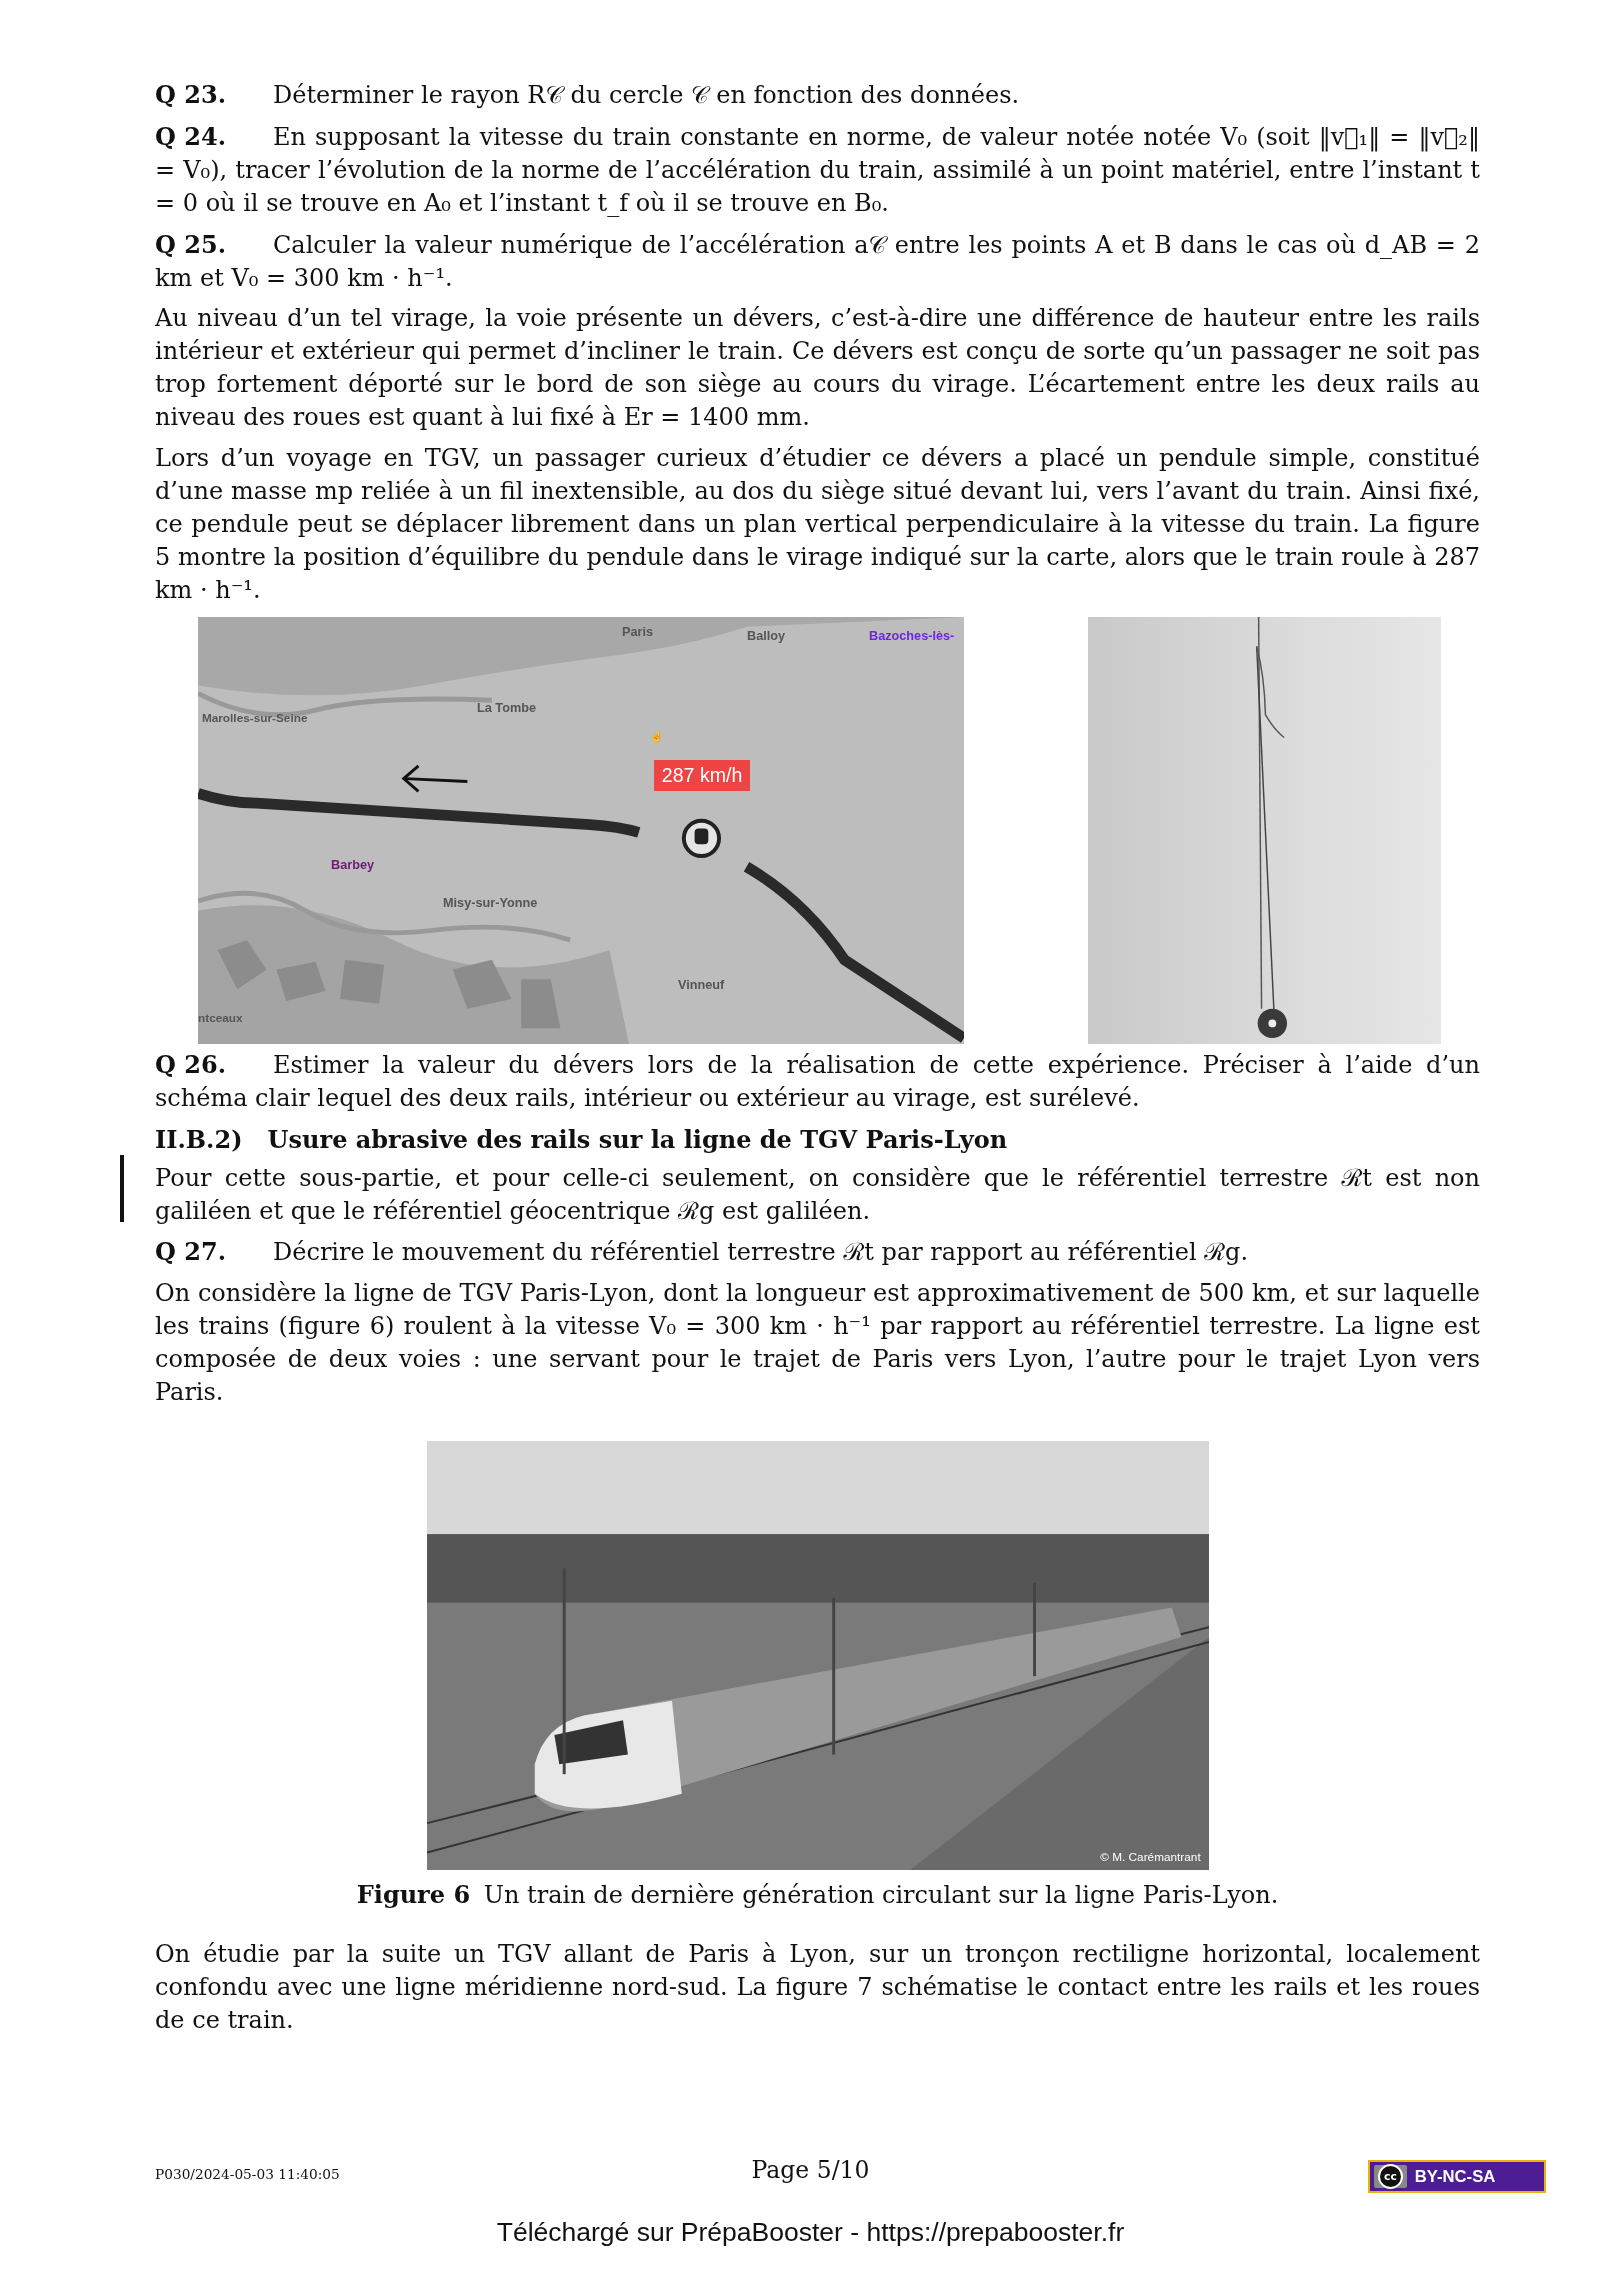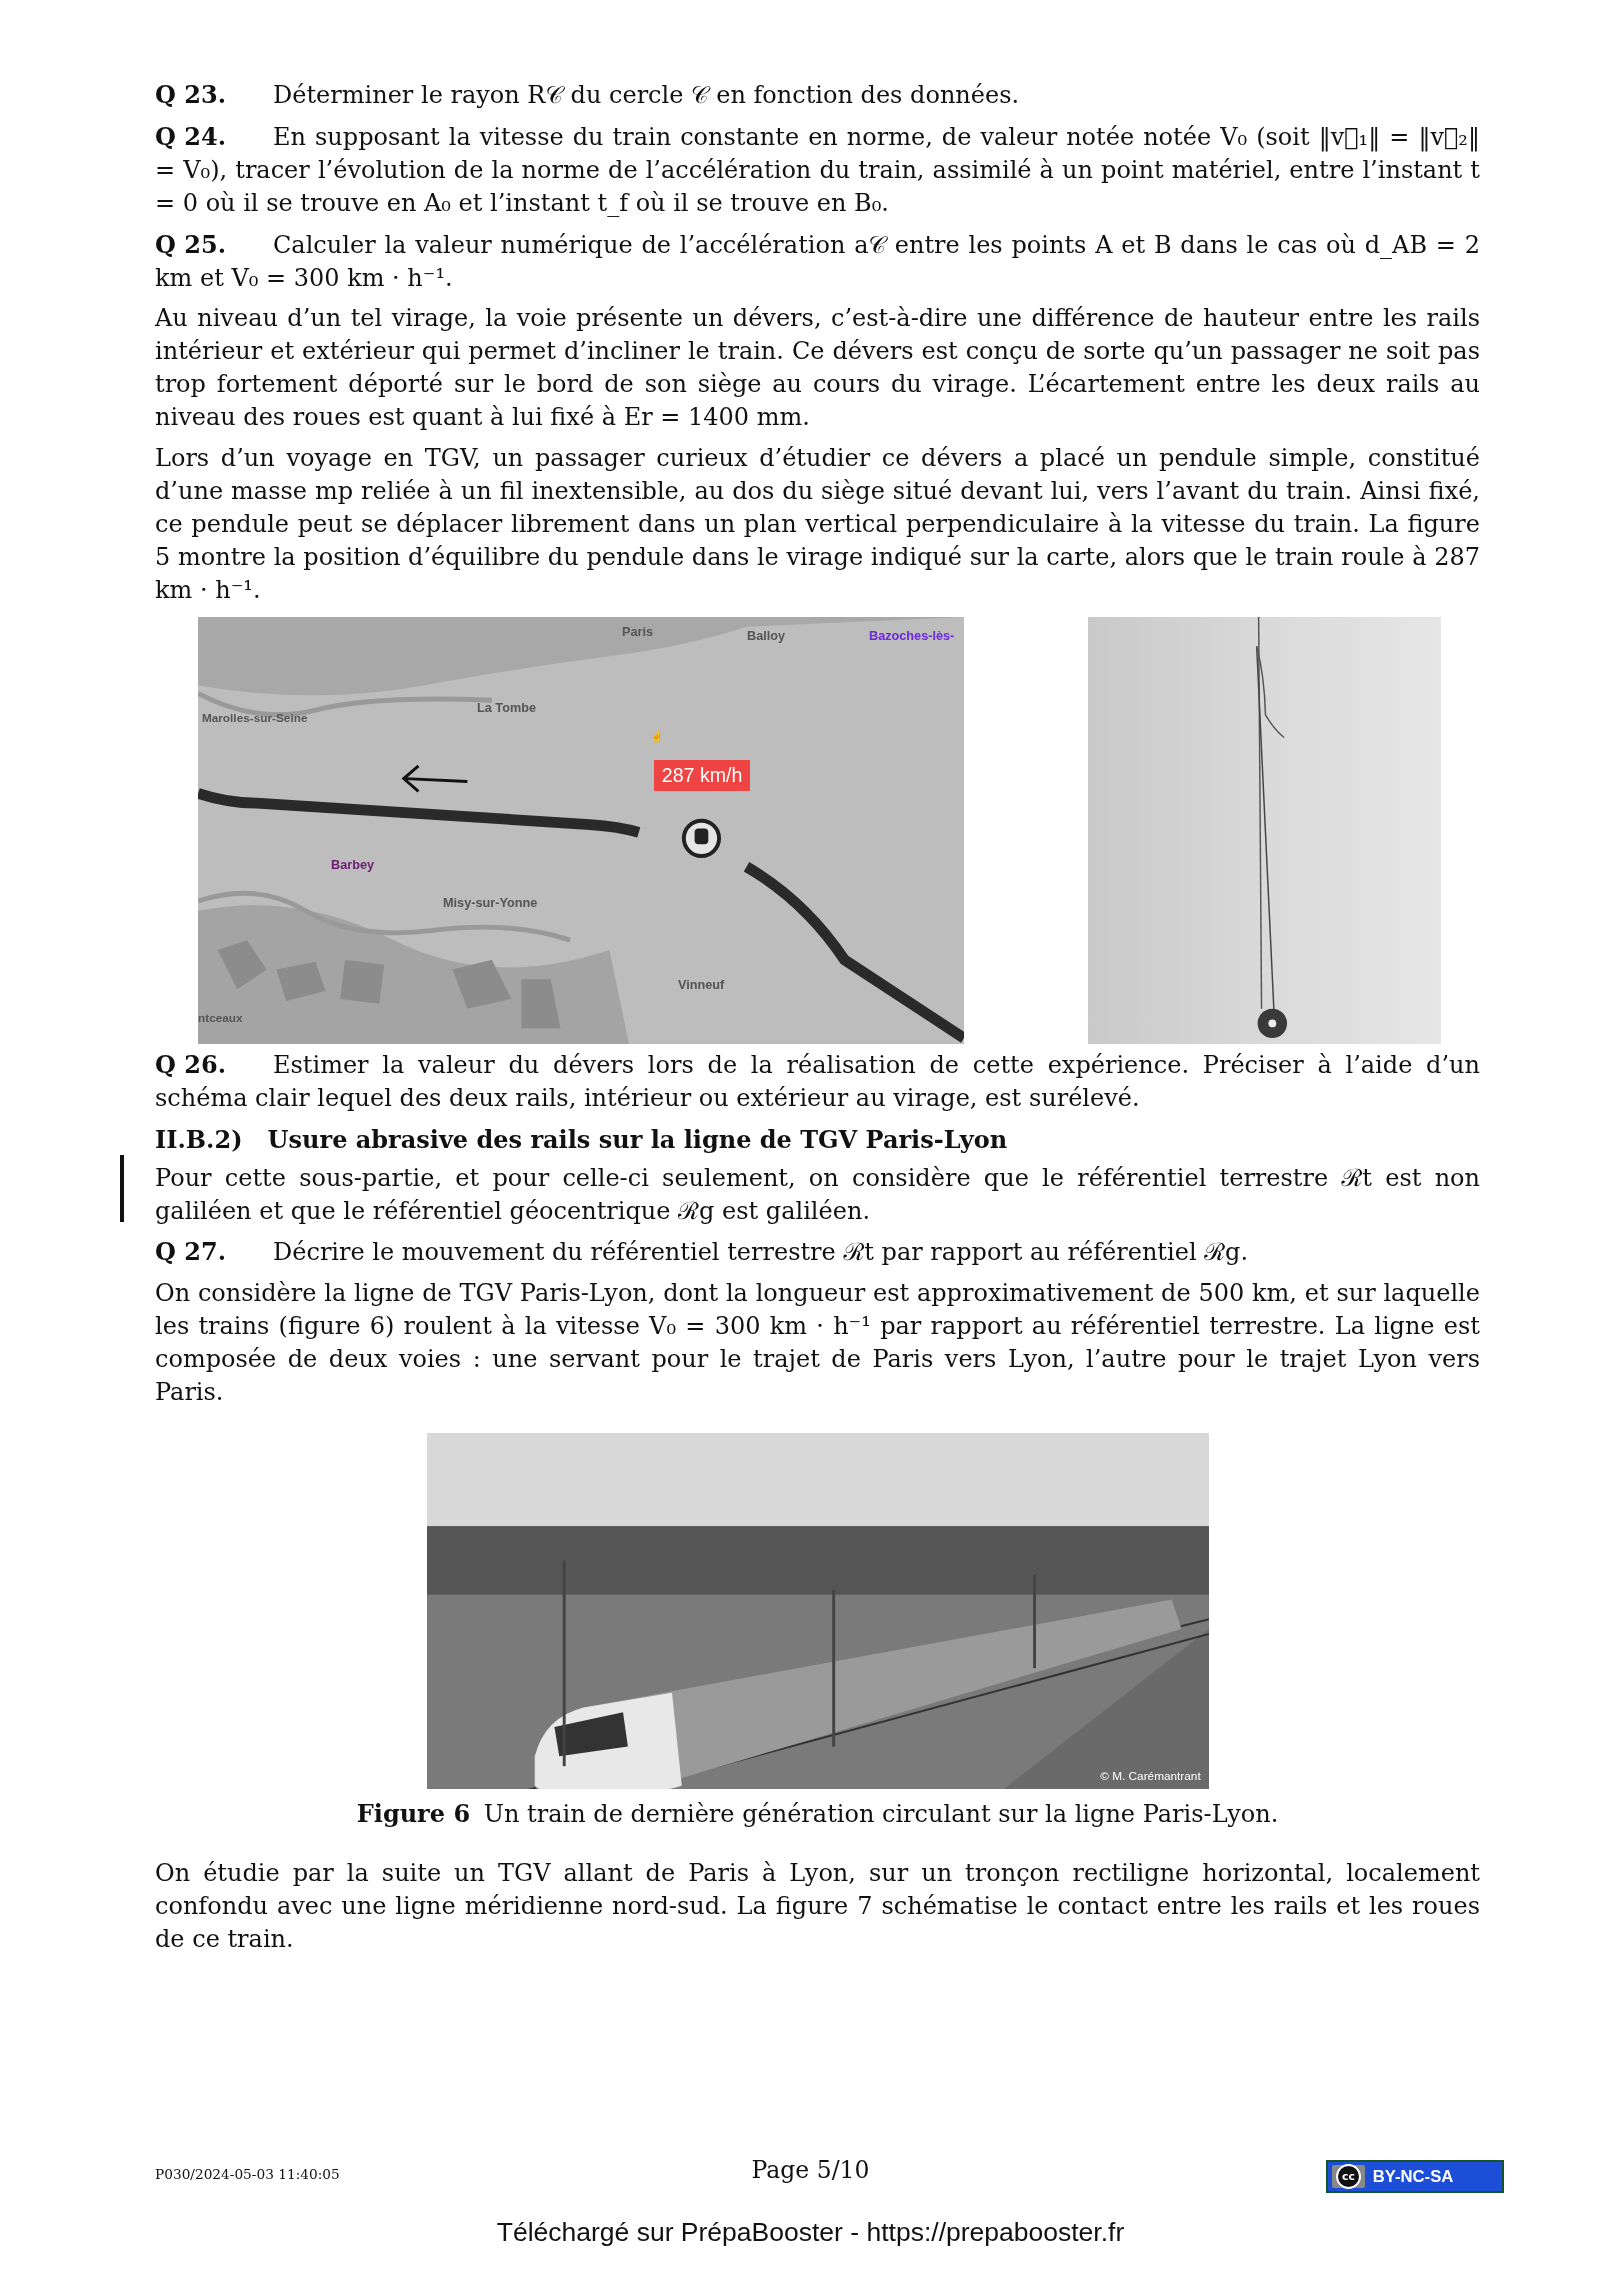--- a/index.html
+++ b/index.html
@@ -9,26 +9,26 @@
   .p { margin:0 0 7.8px 0; text-align:justify; }
   .q { font-weight:bold; display:inline-block; width:118px; }
   .section { font-weight:bold; margin:3.9px 0 5.9px 0; }
   .figs { position:relative; height:431px; margin-top:9.8px; }
   .map { position:absolute; left:43px; top:0; width:766px; height:427px; background:#b9b9b9; overflow:hidden; }
   .pend { position:absolute; left:933px; top:0; width:353px; height:427px;
           background:linear-gradient(90deg,#c9c9c9,#dcdcdc 60%,#e6e6e6); overflow:hidden; }
   .caption { text-align:center; font-size:24px; line-height:33px; margin:9.8px auto 13.7px auto; }
   .caption b { font-weight:bold; margin-right:13.7px; }
   .changebar { position:absolute; left:120px; top:1155px; width:3.9px; height:67px; background:#111; }
-  .train { position:relative; width:782px; height:356px; margin:24px auto 0 auto; background:#888; overflow:hidden;text-decoration:underline; }
+  .train { position:relative; width:782px; height:429px; margin:32px auto 0 auto; background:#888; overflow:hidden;text-decoration:underline; }
   .footer-left { position:absolute; left:155px; top:2166px; font-size:13.7px; font-family:"DejaVu Serif",serif; }
   .footer-center { position:absolute; left:0; width:1621px; text-align:center; top:2156px; font-size:23.5px; }
   .footer-url { position:absolute; left:0; width:1621px; text-align:center; top:2217px; font-size:26.5px;
                 font-family:"Liberation Sans","DejaVu Sans",sans-serif; }
-  .cc { position:absolute; left:1326px; top:2160px; width:174px; height:29px; background:#1d4ed8; border:2px solid #14532d;
+  .cc { position:absolute; left:1368px; top:2160px; width:174px; height:29px; background:#4c1d95; border:2px solid #eab308;
         display:flex; align-items:center; }
   .cc .cci { width:33px; height:23.5px; margin-left:3.9px; background:#888; border-radius:2px; display:flex; align-items:center; justify-content:center; }
   .cc .cci span { width:21.6px; height:21.6px; border:2px solid #fff; border-radius:50%; color:#fff; font:bold 10.8px "DejaVu Sans",sans-serif; display:flex; align-items:center; justify-content:center; background:#111; }
   .cc .cct { color:#fff; font:bold 16.7px "Liberation Sans","DejaVu Sans",sans-serif; margin-left:7.8px; }
 </style>
 </head>
 <body>
 
 <div class="page">
 

